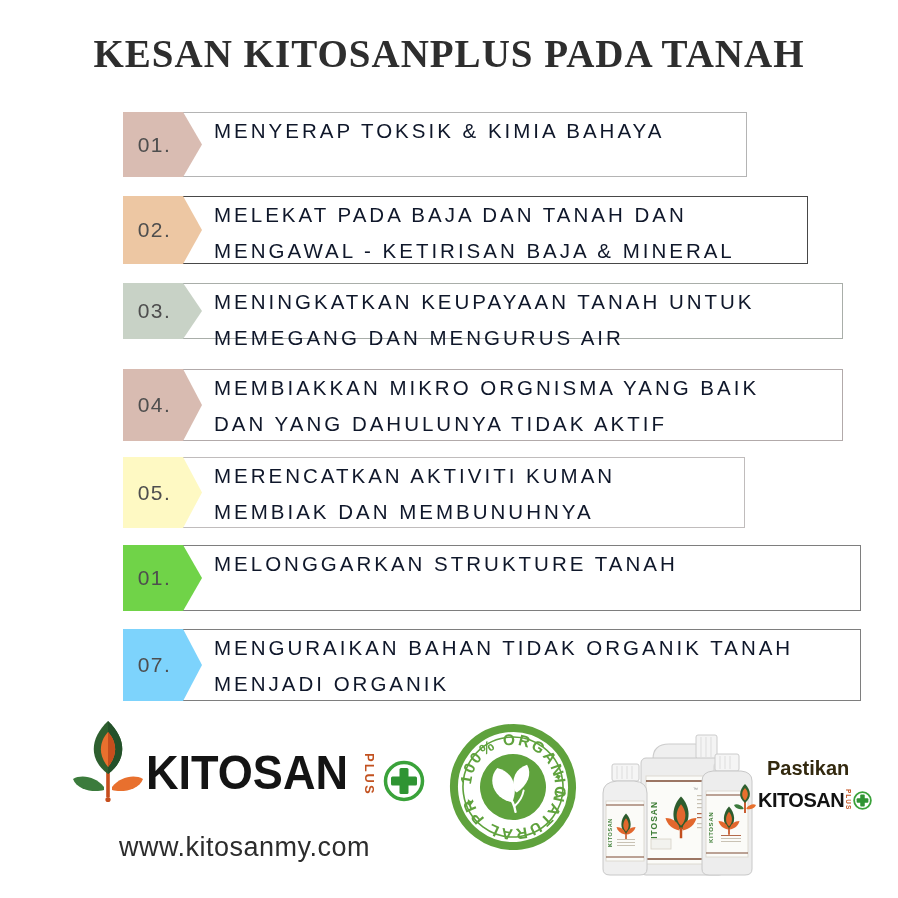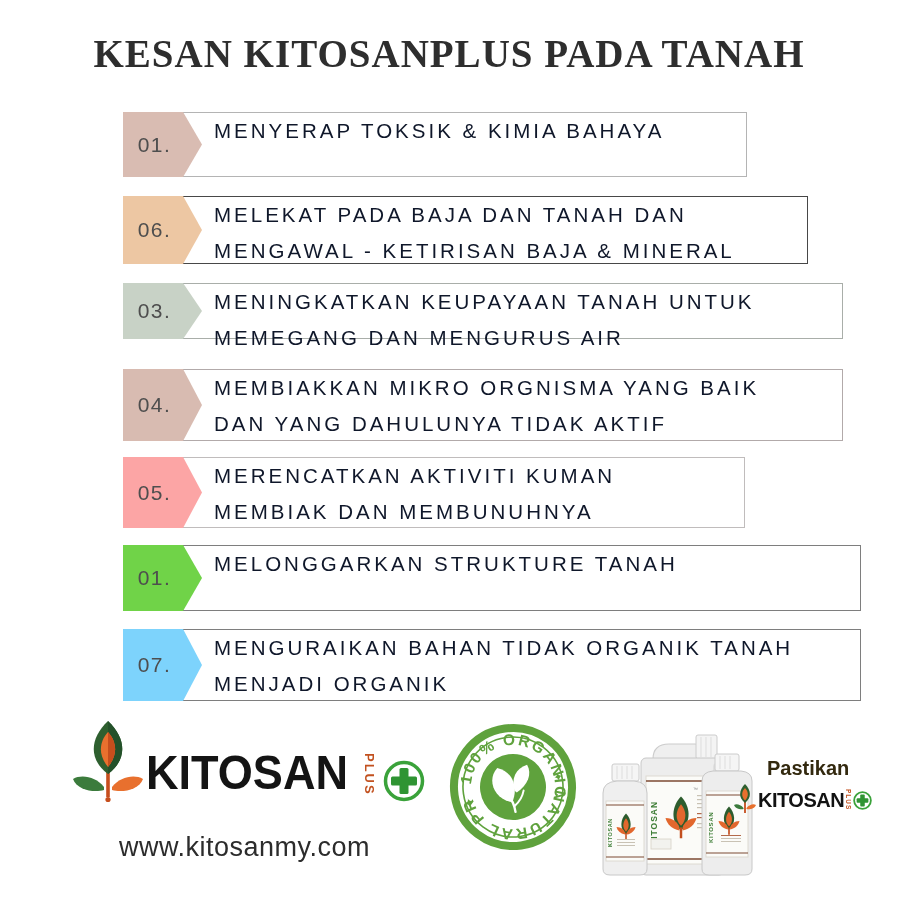--- a/index.html
+++ b/index.html
@@ -87,21 +87,21 @@
       <div class="row" style="top: 112px; width: 624px; height: 65px; border-color: rgb(180, 180, 180);">
         <div class="badge" style="background: rgb(217, 188, 178);">
           <span>01.</span>
         </div>
         <div class="text">
           <div>MENYERAP TOKSIK &amp; KIMIA BAHAYA</div>
         </div>
       </div>
       <div class="row" style="top: 196px; width: 685px; height: 68px; border-color: rgb(71, 71, 71);">
         <div class="badge" style="background: rgb(237, 199, 163);">
-          <span>06.</span>
+          <span>02.</span>
         </div>
         <div class="text">
           <div>MELEKAT PADA BAJA DAN TANAH DAN</div>
           <div>MENGAWAL  - KETIRISAN  BAJA &amp; MINERAL</div>
         </div>
       </div>
       <div class="row" style="top: 283px; width: 720px; height: 56px; border-color: rgb(169, 174, 169);">
         <div class="badge" style="background: rgb(200, 210, 198);">
           <span>03.</span>
         </div>
@@ -113,21 +113,21 @@
       <div class="row" style="top: 369px; width: 720px; height: 72px; border-color: rgb(178, 170, 170);">
         <div class="badge" style="background: rgb(216, 187, 177);">
           <span>04.</span>
         </div>
         <div class="text">
           <div>MEMBIAKKAN MIKRO ORGNISMA YANG BAIK</div>
           <div>DAN YANG DAHULUNYA TIDAK AKTIF</div>
         </div>
       </div>
       <div class="row" style="top: 457px; width: 622px; height: 71px; border-color: rgb(192, 188, 188);">
-        <div class="badge" style="background: #fca5a5;">
+        <div class="badge" style="background: #fef9c3;">
           <span>05.</span>
         </div>
         <div class="text">
           <div>MERENCATKAN  AKTIVITI KUMAN</div>
           <div>MEMBIAK DAN MEMBUNUHNYA</div>
         </div>
       </div>
       <div class="row" style="top: 545px; width: 738px; height: 66px; border-color: rgb(126, 126, 126);">
         <div class="badge" style="background: rgb(112, 211, 72);">
           <span>01.</span>

